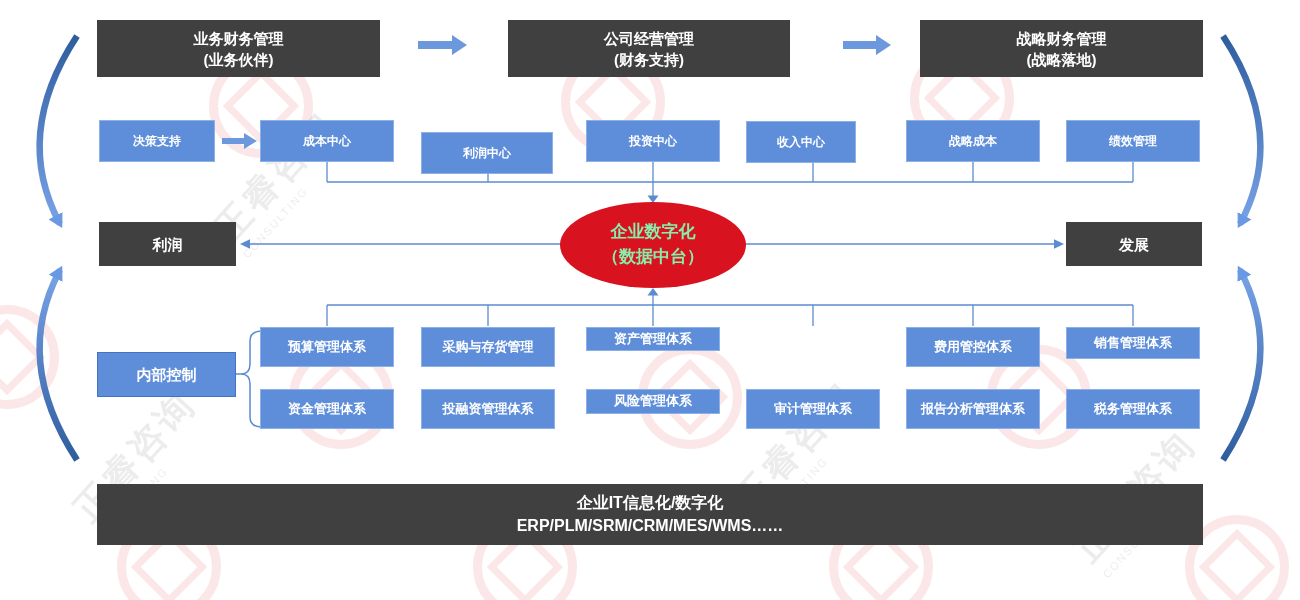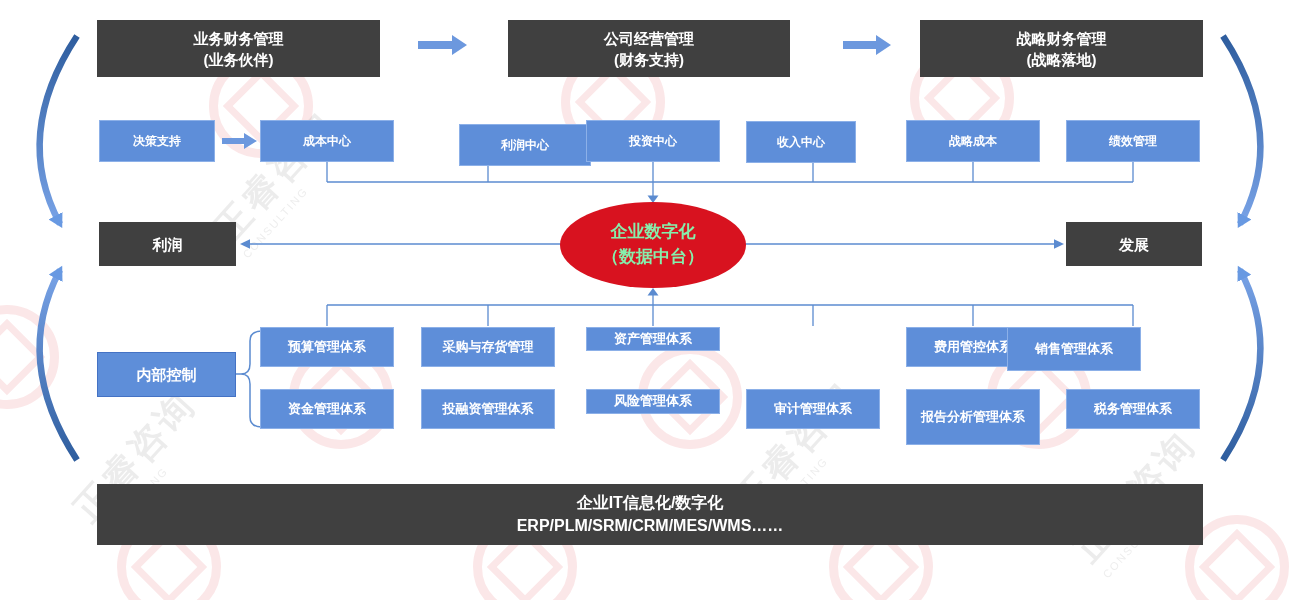--- a/index.html
+++ b/index.html
@@ -144,21 +144,21 @@
     <span>战略财务管理</span>
     <span>(战略落地)</span>
   </div>
 
   <div class="box box-light fs14" style="left:99px;top:120px;width:116px;height:42px;">
     <span>决策支持</span>
   </div>
   <div class="box box-light fs14" style="left:260px;top:120px;width:134px;height:42px;">
     <span>成本中心</span>
   </div>
-  <div class="box box-light fs14" style="left:421px;top:124px;width:132px;height:42px;margin-left:38px;">
+  <div class="box box-light fs14" style="left:421px;top:132px;width:132px;height:42px;">
     <span>利润中心</span>
   </div>
   <div class="box box-light fs14" style="left:586px;top:120px;width:134px;height:42px;">
     <span>投资中心</span>
   </div>
   <div class="box box-light fs14" style="left:746px;top:121px;width:110px;height:42px;">
     <span>收入中心</span>
   </div>
   <div class="box box-light fs14" style="left:906px;top:120px;width:134px;height:42px;">
     <span>战略成本</span>
@@ -187,37 +187,37 @@
   </div>
   <div class="box box-light fs13" style="left:421px;top:327px;width:134px;height:40px;">
     <span>采购与存货管理</span>
   </div>
   <div class="box box-light fs13" style="left:586px;top:327px;width:134px;height:24px;">
     <span>资产管理体系</span>
   </div>
   <div class="box box-light fs13" style="left:906px;top:327px;width:134px;height:40px;">
     <span>费用管控体系</span>
   </div>
-  <div class="box box-light fs13" style="left:1007px;top:327px;width:134px;height:44px;">
+  <div class="box box-light fs13" style="left:1066px;top:327px;width:134px;height:32px;">
     <span>销售管理体系</span>
   </div>
 
   <div class="box box-light fs13" style="left:260px;top:389px;width:134px;height:40px;">
     <span>资金管理体系</span>
   </div>
   <div class="box box-light fs13" style="left:421px;top:389px;width:134px;height:40px;">
     <span>投融资管理体系</span>
   </div>
   <div class="box box-light fs13" style="left:586px;top:389px;width:134px;height:25px;">
     <span>风险管理体系</span>
   </div>
   <div class="box box-light fs13" style="left:746px;top:389px;width:134px;height:40px;">
     <span>审计管理体系</span>
   </div>
-  <div class="box box-light fs13" style="left:906px;top:389px;width:134px;height:56px;">
+  <div class="box box-light fs13" style="left:906px;top:389px;width:134px;height:40px;">
     <span>报告分析管理体系</span>
   </div>
   <div class="box box-light fs13" style="left:1066px;top:389px;width:134px;height:40px;">
     <span>税务管理体系</span>
   </div>
 
   <div class="box box-dark fs16" style="left:97px;top:484px;width:1106px;height:61px;">
     <span>企业IT信息化/数字化</span>
     <span>ERP/PLM/SRM/CRM/MES/WMS……</span>
   </div>

